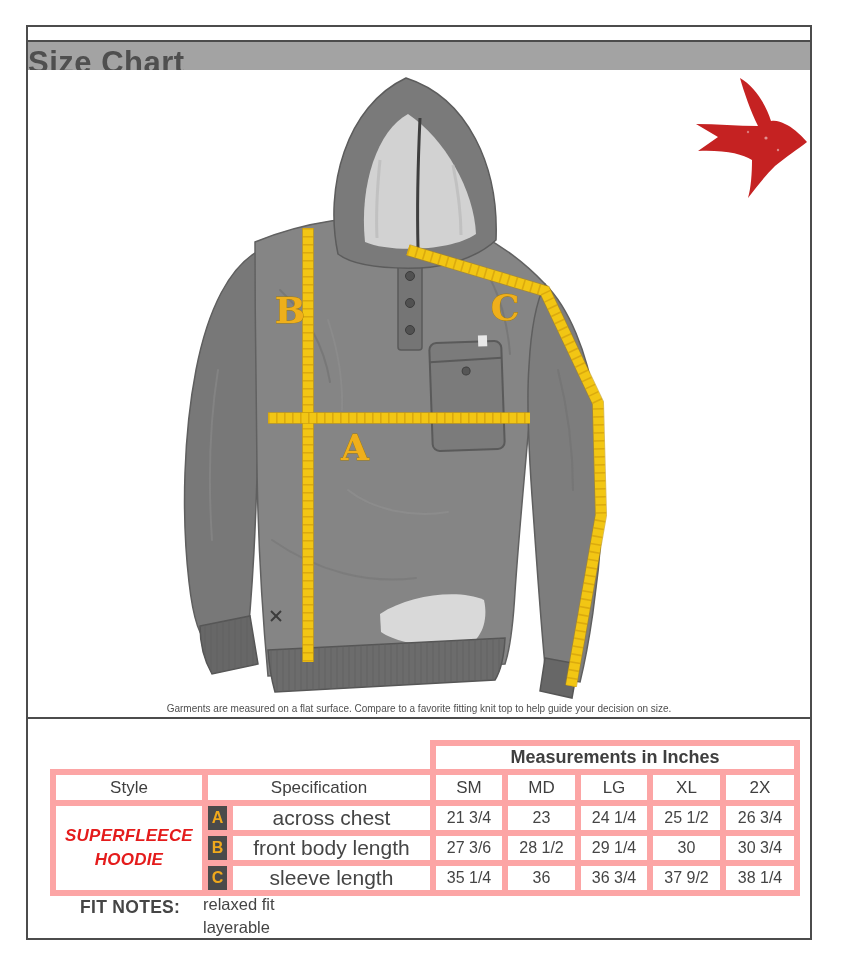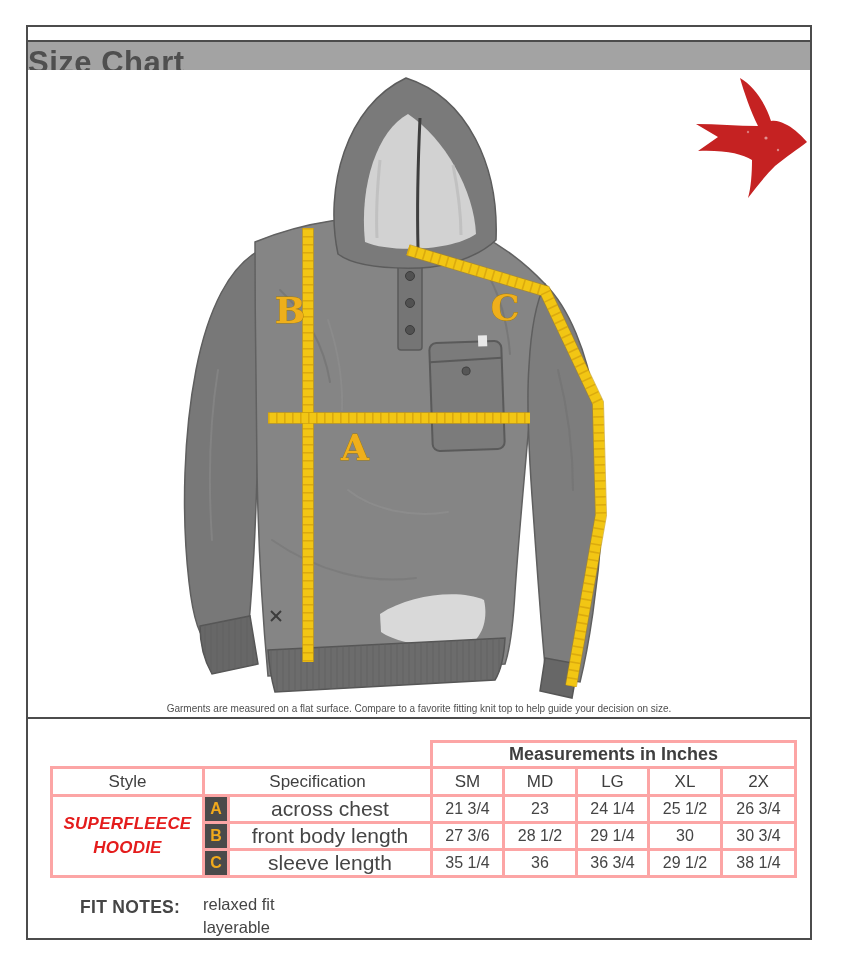--- a/index.html
+++ b/index.html
@@ -26,21 +26,21 @@
   .figure-area svg{position:absolute; left:0; top:0;}
   .caption{
     position:absolute; left:0; bottom:3px; width:100%;
     text-align:center; font-size:10px; color:#4f4f4f;
   }
   .size-table{
     position:absolute; left:50px; top:740px; width:744px;
     border-collapse:collapse; table-layout:fixed; color:#454545;
   }
   .size-table td,.size-table th{
-    border:3px solid #fca5a5; padding:0; text-align:center; overflow:hidden;
+    border:6px solid #fca5a5; padding:0; text-align:center; overflow:hidden;
     font-family:"Liberation Sans", sans-serif;
   }
   .size-table .nob{border:none;}
   .mhead{font-weight:bold; font-size:18px; height:23px; color:#3f3f3f;}
   .hrow th{font-weight:normal; font-size:17px; height:25px; color:#3f3f3f;}
   tr.data{height:26px;}
   .badge{
     background:#4a4a4a; color:#f0a91c;
     font-family:"DejaVu Serif", serif; font-weight:bold; font-size:16px;
   }
@@ -225,21 +225,21 @@
       <td class="val">29 1/4</td>
       <td class="val">30</td>
       <td class="val">30 3/4</td>
     </tr>
     <tr class="data">
       <td class="badge">C</td>
       <td class="spec">sleeve length</td>
       <td class="val">35 1/4</td>
       <td class="val">36</td>
       <td class="val">36 3/4</td>
-      <td class="val">29 1/2</td>
+      <td class="val">37 9/2</td>
       <td class="val">38 1/4</td>
     </tr>
   </tbody>
     </table>
 
   <div class="fit-label">FIT NOTES:</div>
   <div class="fit-values">
     <div>relaxed fit</div>
     <div>layerable</div>
   </div>

